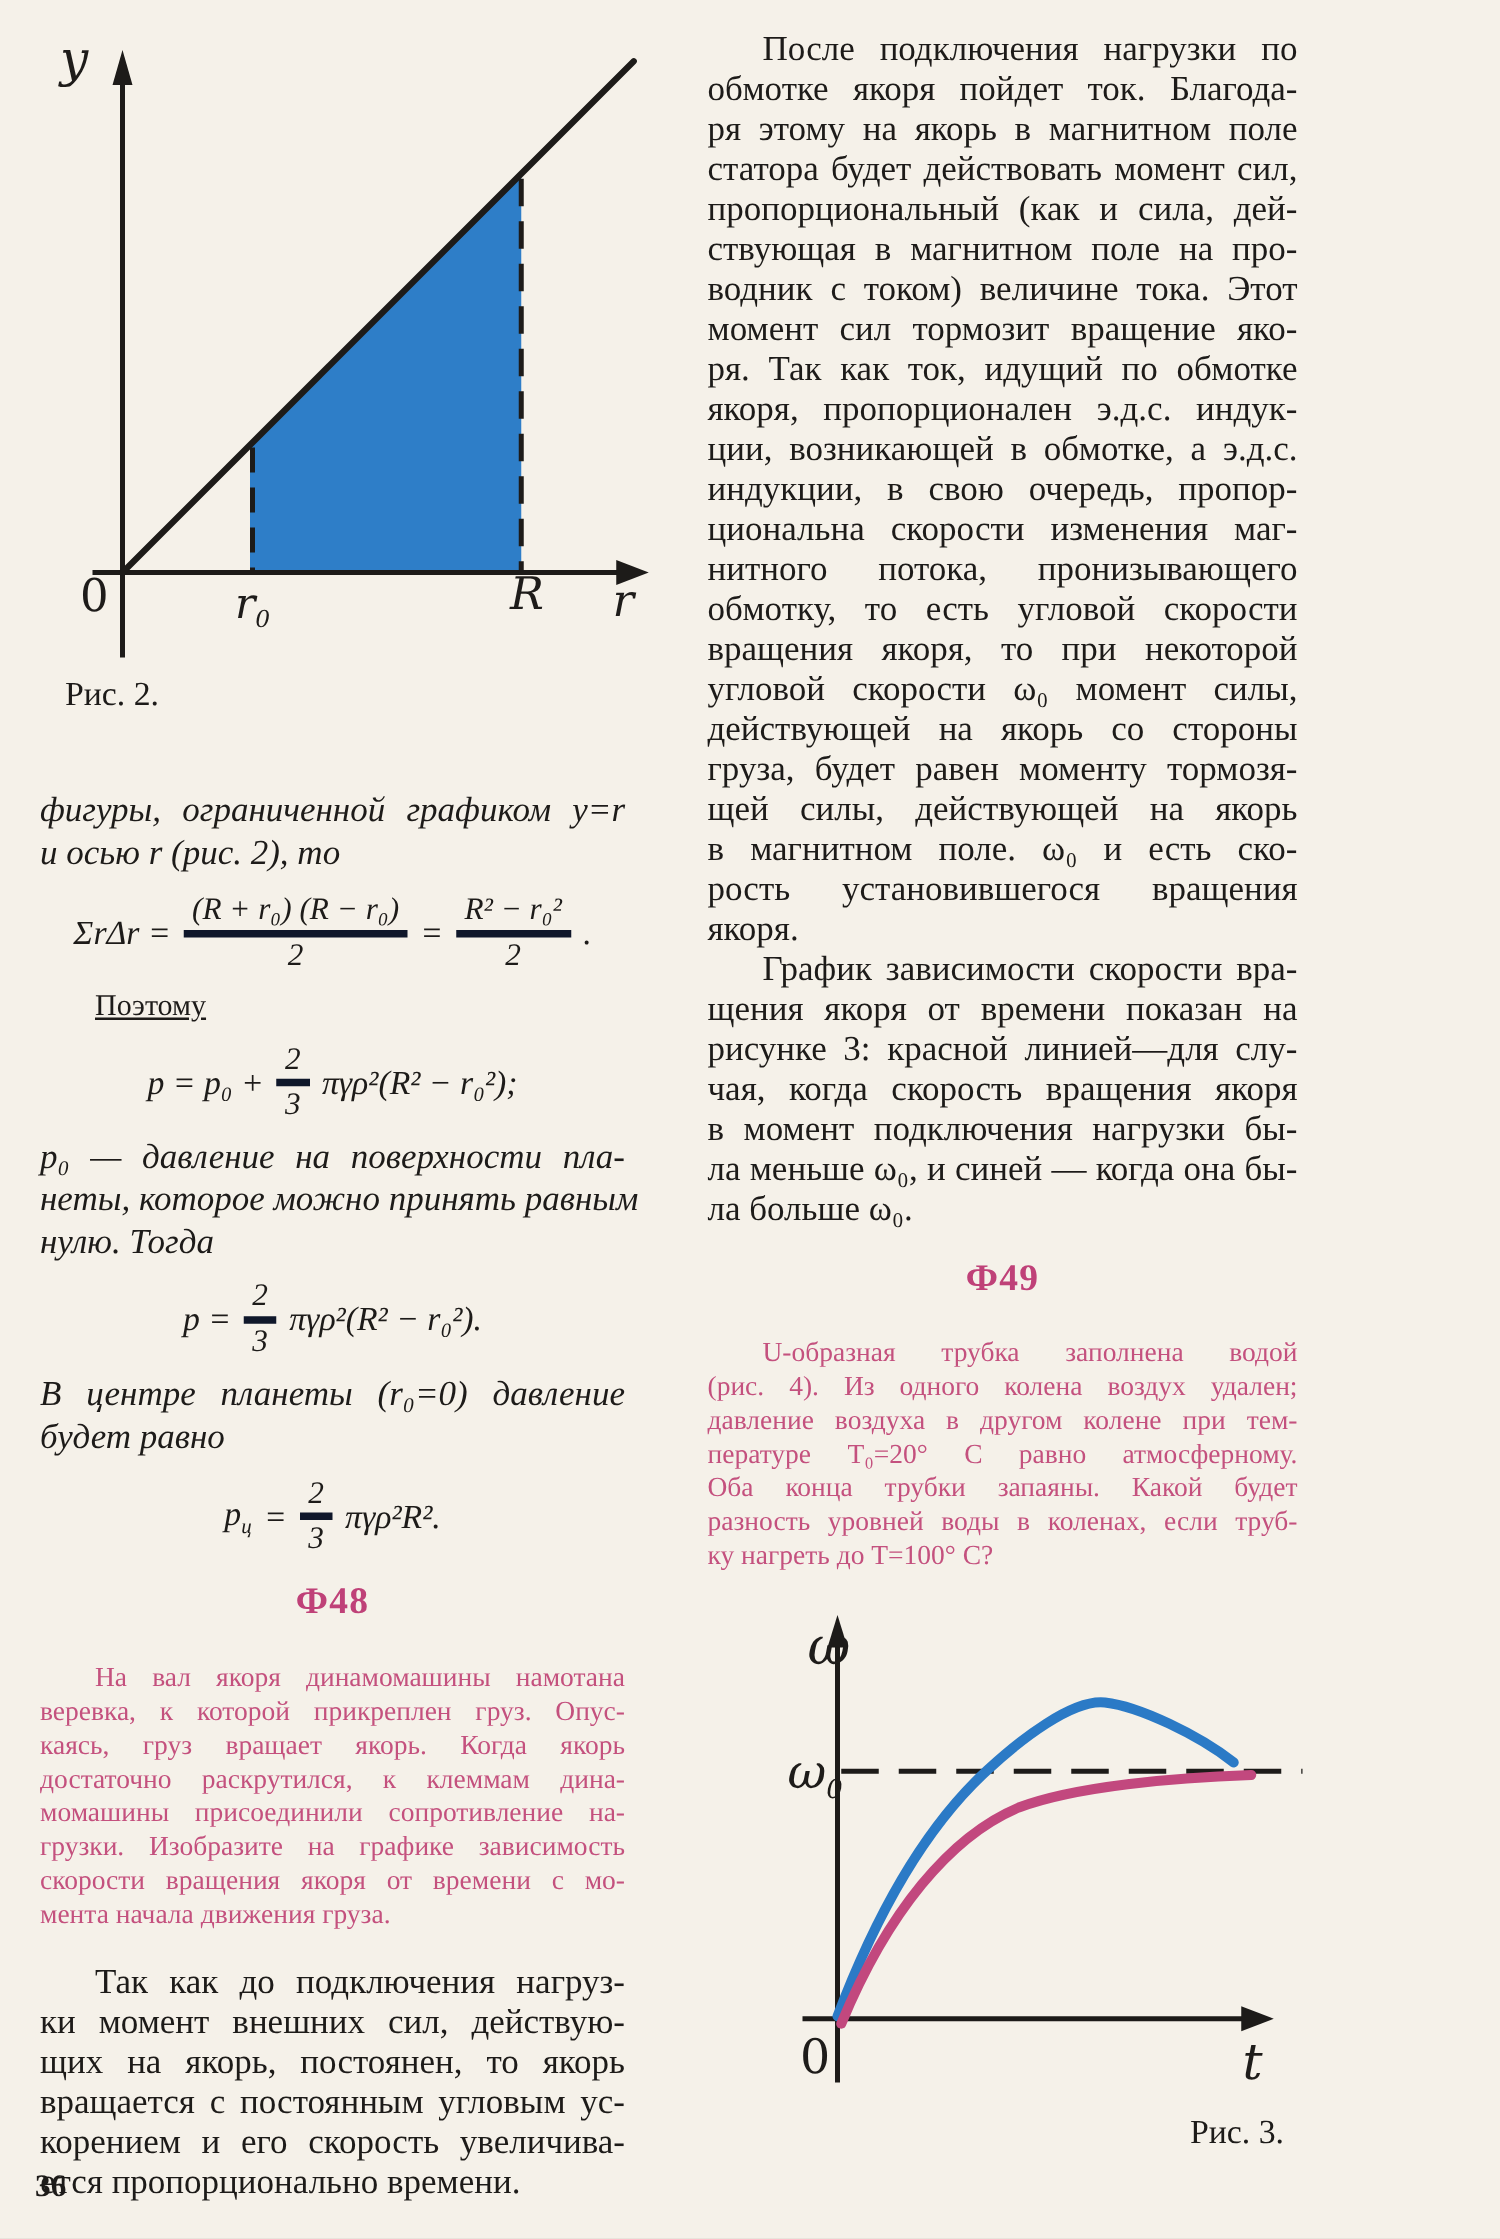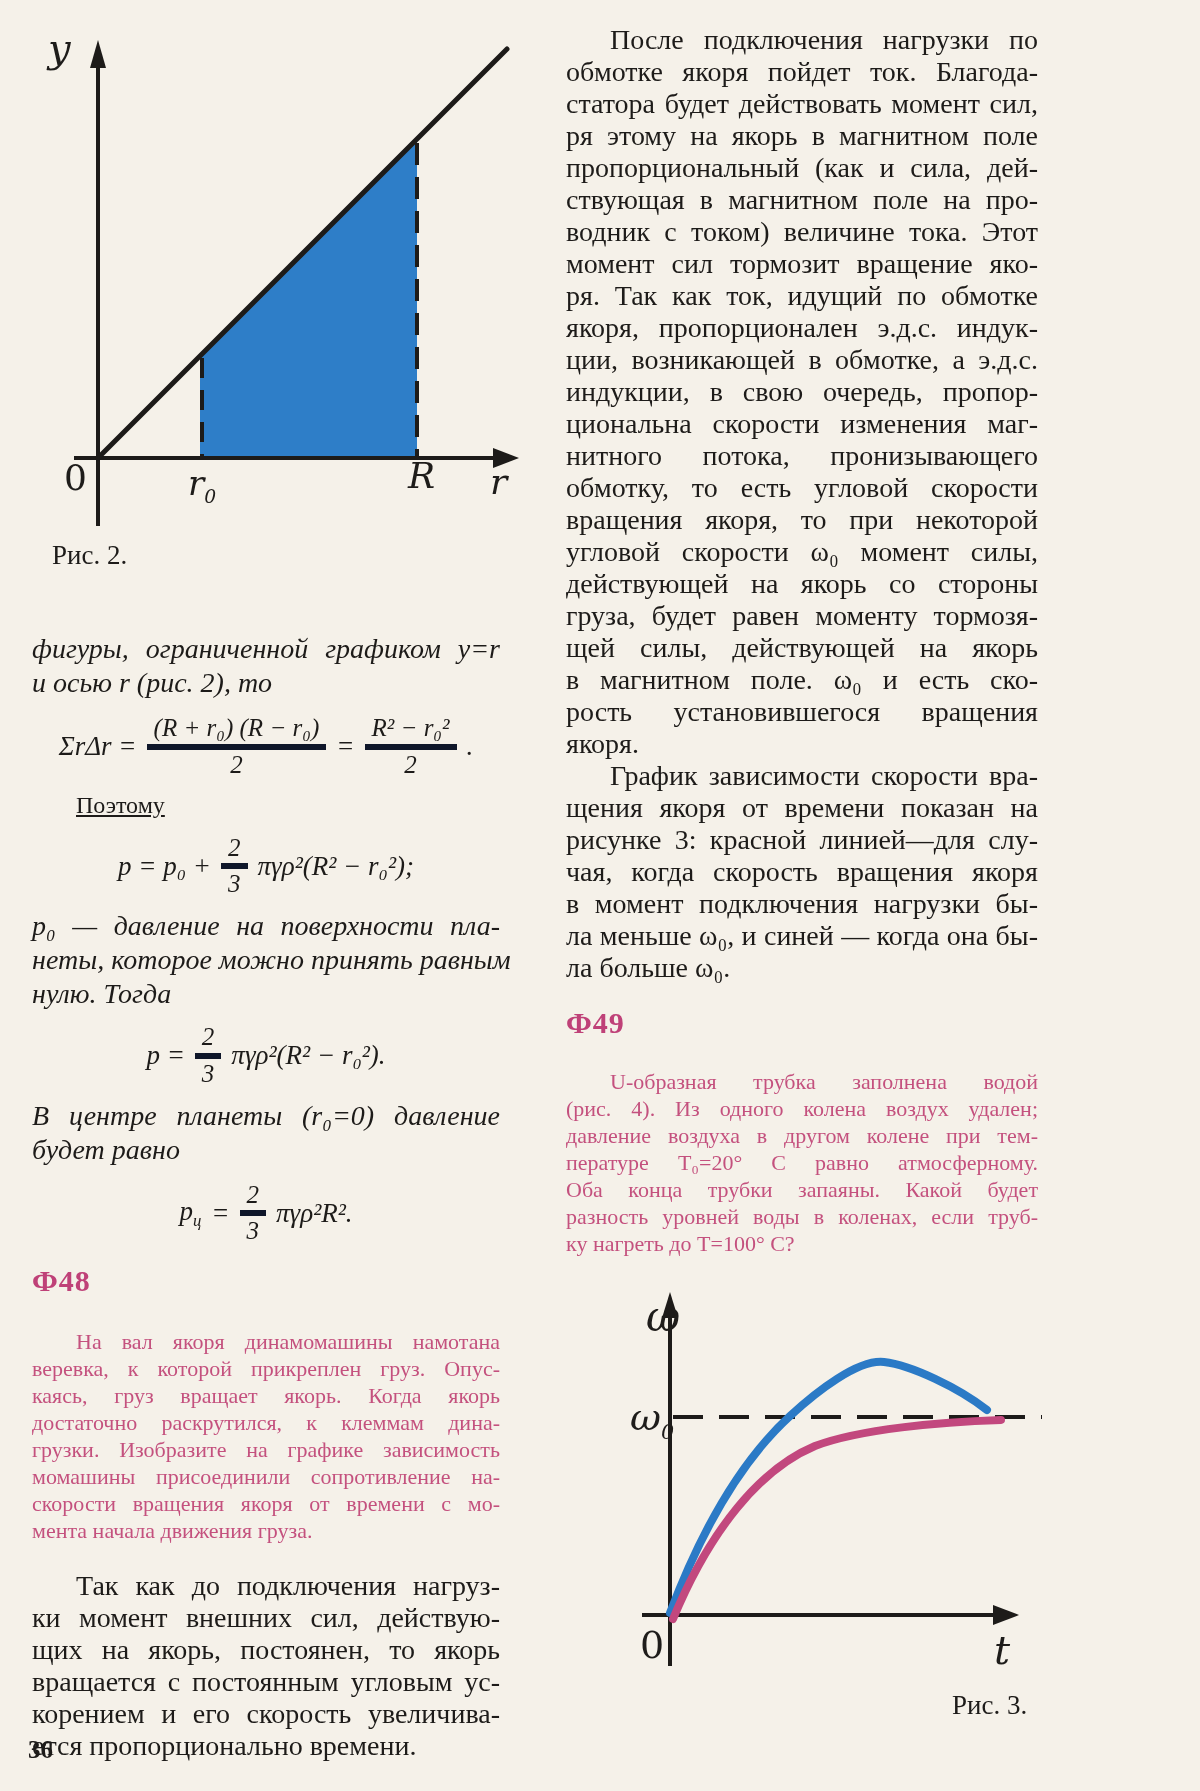--- a/index.html
+++ b/index.html
@@ -14,21 +14,21 @@
   .col-right { left:566px; top:24px;  width:472px; }
   .body-text { font-size:28px; }
   .lh34 .tline { line-height:34px;font-style:italic; }
   .lh32 .tline { line-height:32px; }
   .tline { white-space:nowrap; text-align:justify; text-align-last:justify; }
   .tline.tlast { text-align-last:left; }
   .indent .tline:first-child { text-indent:44px; }
   .task { color:#c4517e; font-size:22px; }
   .task .tline { line-height:27px; }
   .f-heading {
-    margin:0; text-align:left; font-size:30px; font-weight:bold;
+    margin:0; text-align:center; font-size:30px; font-weight:bold;
     color:#bf4178; letter-spacing:1px;
   }
   .hd48 { margin-top:18px; }
   .hd49 { margin-top:22px; }
   .mt-task { margin-top:30px; }
   .para4 { margin-top:26px; }
   
   .formula {
     display:flex; justify-content:center; align-items:center; gap:10px;
     font-style:italic; font-size:27px; color:#1d1b19;
@@ -142,42 +142,42 @@
       <span>πγρ²R².</span>
     </div>
 
     <h3 class="f-heading hd48">Ф48</h3>
 
     <div class="task indent para mt-task">
         <div class="tline">На вал якоря динамомашины намотана</div>
         <div class="tline">веревка, к которой прикреплен груз. Опус-</div>
         <div class="tline">каясь, груз вращает якорь. Когда якорь</div>
         <div class="tline">достаточно раскрутился, к клеммам дина-</div>
+        <div class="tline">момашины присоединили сопротивление на-</div>
         <div class="tline">грузки. Изобразите на графике зависимость</div>
-        <div class="tline">момашины присоединили сопротивление на-</div>
         <div class="tline">скорости вращения якоря от времени с мо-</div>
         <div class="tline tlast">мента начала движения груза.</div>
       </div>
 
     <div class="body-text lh32 indent para para4">
         <div class="tline">Так как до подключения нагруз-</div>
         <div class="tline">ки момент внешних сил, действую-</div>
         <div class="tline">щих на якорь, постоянен, то якорь</div>
         <div class="tline">вращается с постоянным угловым ус-</div>
         <div class="tline">корением и его скорость увеличива-</div>
         <div class="tline tlast">ется пропорционально времени.</div>
       </div>
   </div>
 
   <div class="col col-right">
     <div class="body-text lh32 indent para">
         <div class="tline">После подключения  нагрузки по</div>
         <div class="tline">обмотке якоря пойдет ток. Благода-</div>
+        <div class="tline">ря этому на якорь в магнитном поле</div>
         <div class="tline">статора будет действовать момент сил,</div>
-        <div class="tline">ря этому на якорь в магнитном поле</div>
         <div class="tline">пропорциональный (как и сила, дей-</div>
         <div class="tline">ствующая в магнитном поле на про-</div>
         <div class="tline">водник с током) величине тока. Этот</div>
         <div class="tline">момент сил тормозит вращение яко-</div>
         <div class="tline">ря. Так как ток, идущий по обмотке</div>
         <div class="tline">якоря, пропорционален э.д.с. индук-</div>
         <div class="tline">ции, возникающей в обмотке, а э.д.с.</div>
         <div class="tline">индукции, в свою очередь, пропор-</div>
         <div class="tline">циональна скорости изменения маг-</div>
         <div class="tline">нитного потока, пронизывающего</div>

